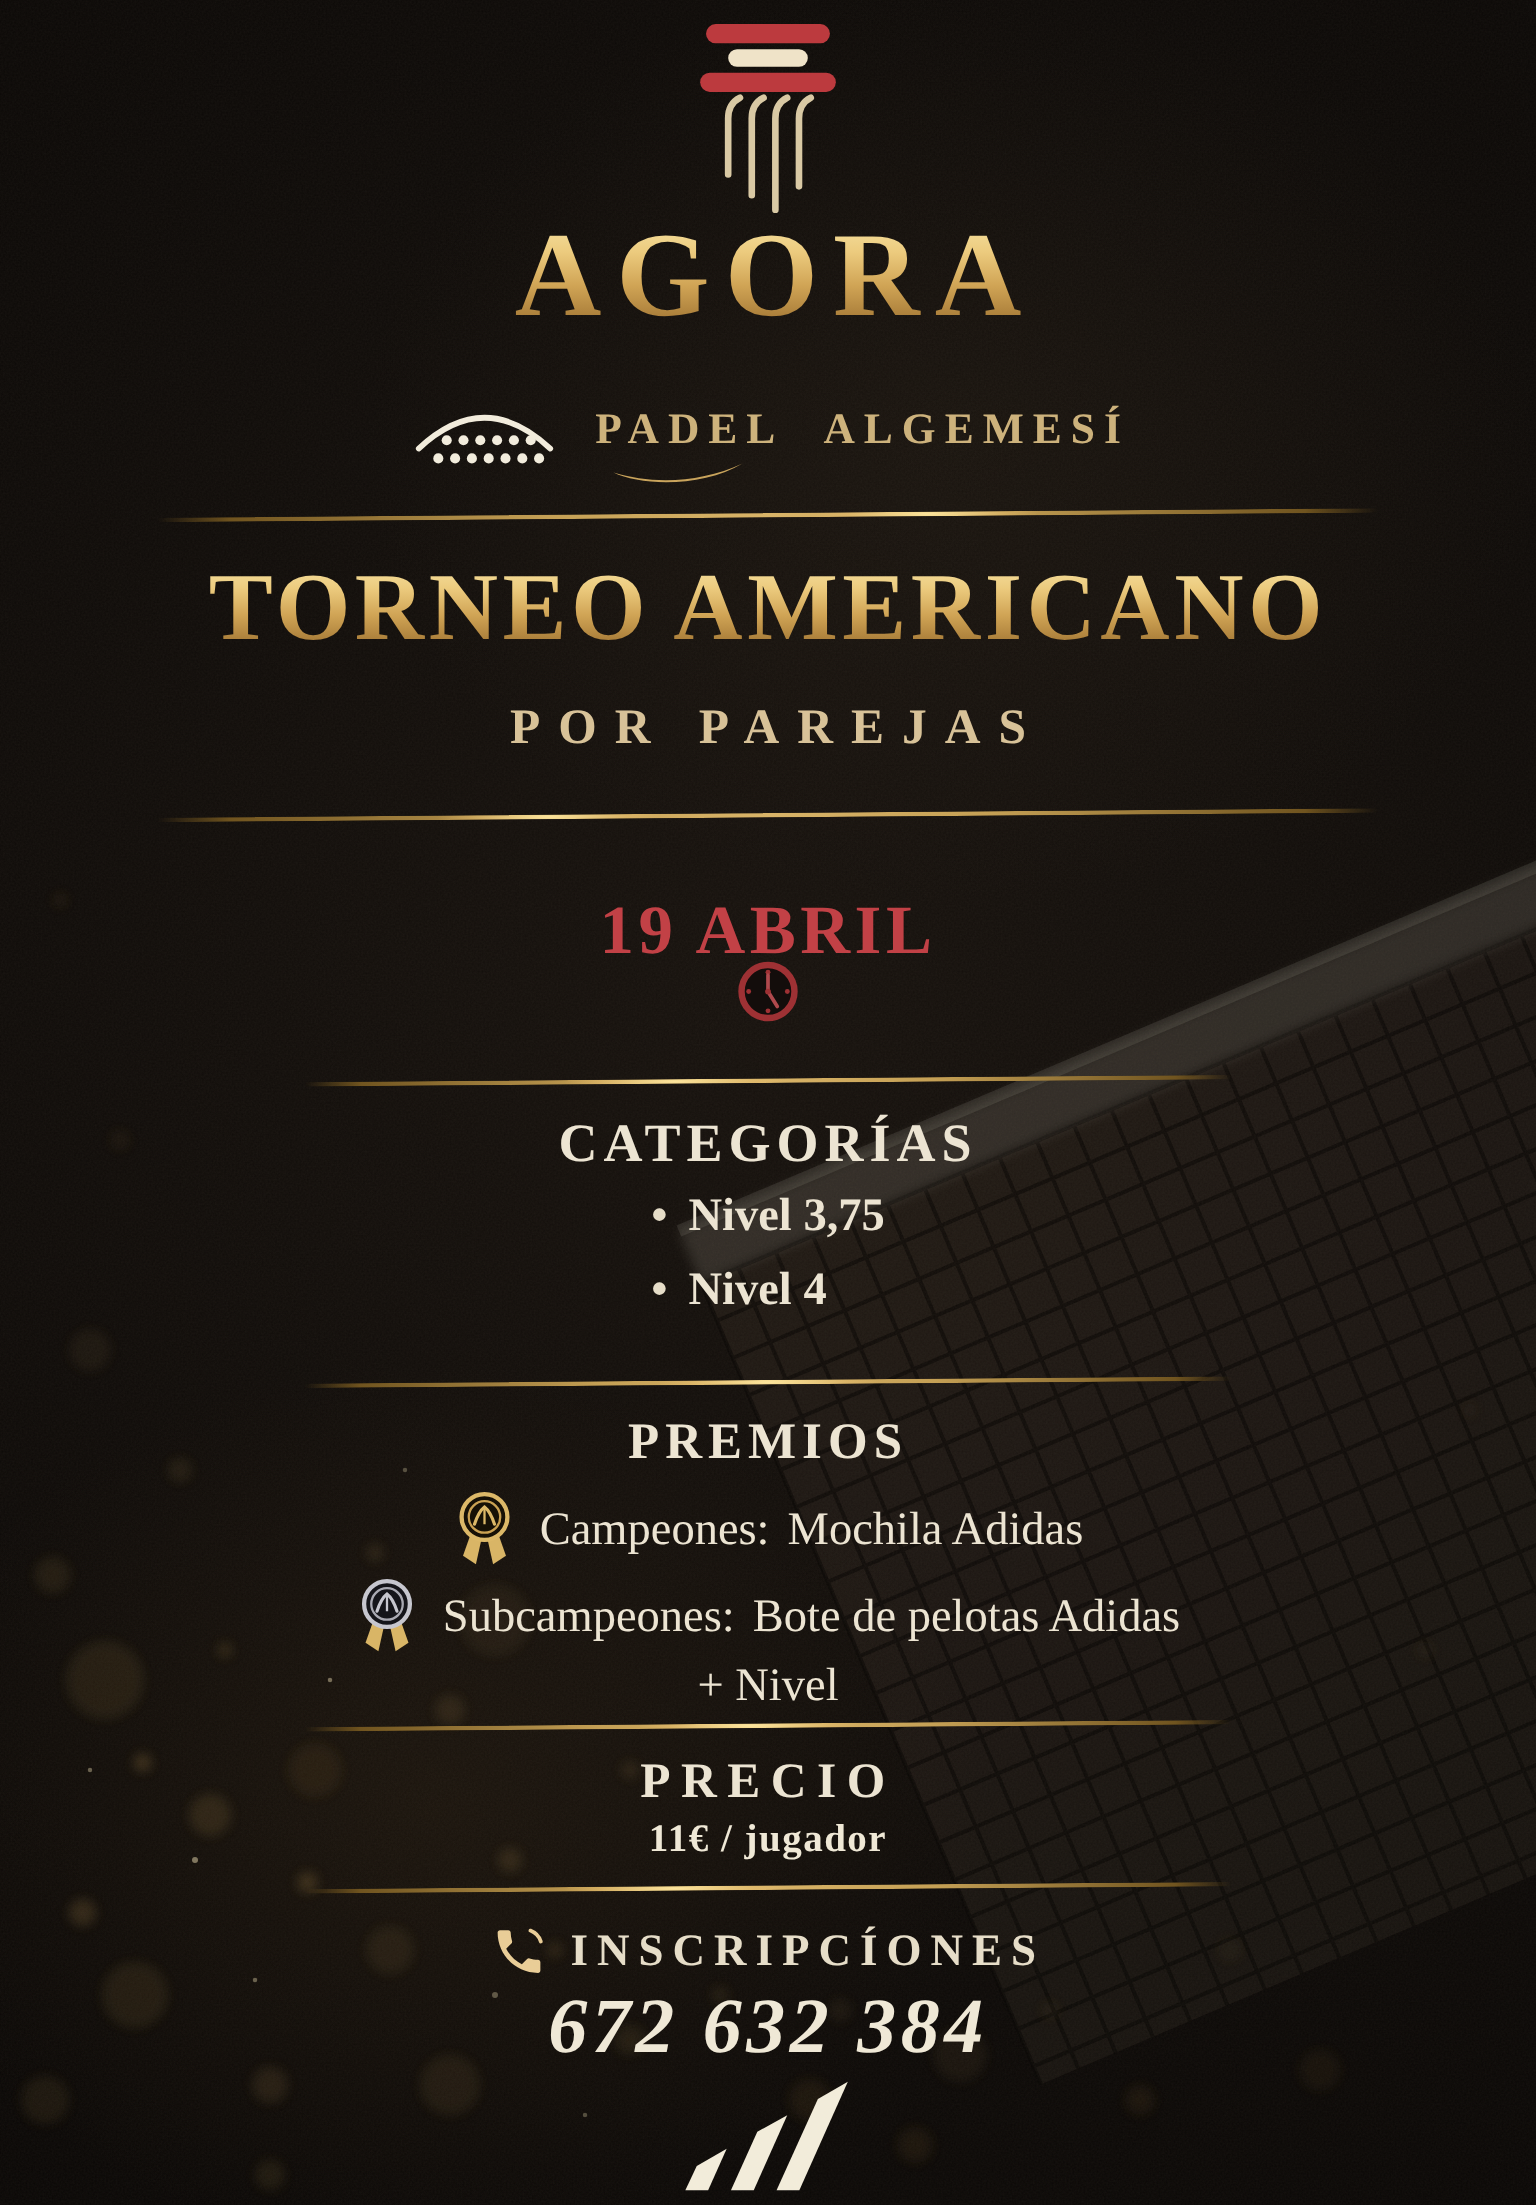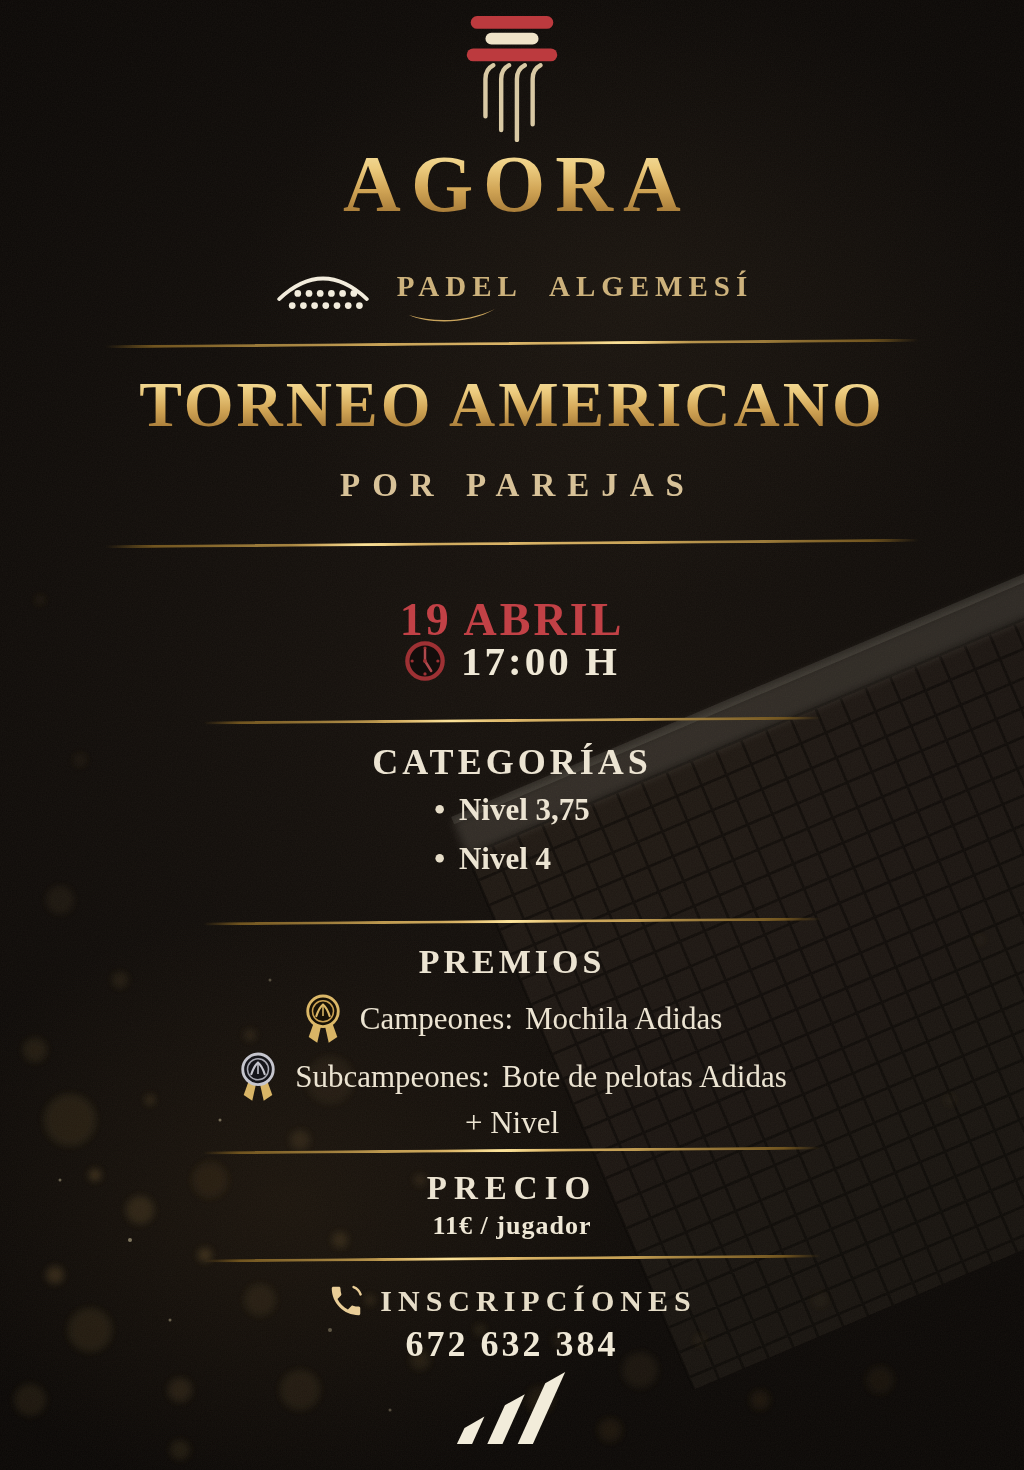--- a/index.html
+++ b/index.html
@@ -83,21 +83,21 @@
   .medal{width:42px;height:54px;}
   .prize-text{font-size:31px;color:#ece4d2;line-height:1;}
   .prize-label{margin-right:12px;}
   .grip-line{margin-top:-2px;font-size:31px;color:#ece4d2;line-height:1.15;}
 
   .price-value{margin-top:8px;font-size:26px;font-weight:700;color:#efe8d6;line-height:1;letter-spacing:1px;}
 
   .reg-row{margin-top:20px;display:flex;align-items:center;gap:15px;height:42px;}
   .phone-icon{width:38px;height:38px;}
   .reg-text{font-size:30px;letter-spacing:6px;font-weight:600;color:#e6ddc8;line-height:1;}
-  .phone-number{margin-top:4px;font-size:36px;font-weight:700;letter-spacing:3px;color:#efe8d6;line-height:1;}
+  .phone-number{margin-top:4px;font-size:52px;font-weight:700;letter-spacing:3px;color:#efe8d6;line-height:1;font-style:italic;}
   .adidas{margin-top:8px;width:114px;height:76px;}
 </style>
 </head>
 <body>
 
 <div class="poster">
 
   <div class="bg-layer">
     <svg class="net" viewBox="0 0 1024 930" preserveAspectRatio="none">
       <defs>
@@ -248,21 +248,20 @@
             <circle cx="35.5" cy="22" r="1.7"></circle>
           <circle cx="22" cy="35.5" r="1.7"></circle>
             <circle cx="8.5" cy="22" r="1.7"></circle>
         </g>
         <g stroke="#b0494d" stroke-width="2.6" stroke-linecap="round">
           <line x1="22" y1="22" x2="22" y2="10.5"></line>
           <line x1="22" y1="22" x2="28.5" y2="32.5"></line>
         </g>
         <circle cx="22" cy="22" r="2" fill="#9e3134"></circle>
       </svg>
-      <span class="time-text">17:00 H</span>
     </div>
 
     <div class="divider short d3" style="--fx:40%"></div>
 
     <h3 class="sec-heading">CATEGORÍAS</h3>
     <div class="cat-list">
       <div class="cat-item">
         <span class="bullet">•</span><span>Nivel 3,75</span>
       </div>
       <div class="cat-item">

